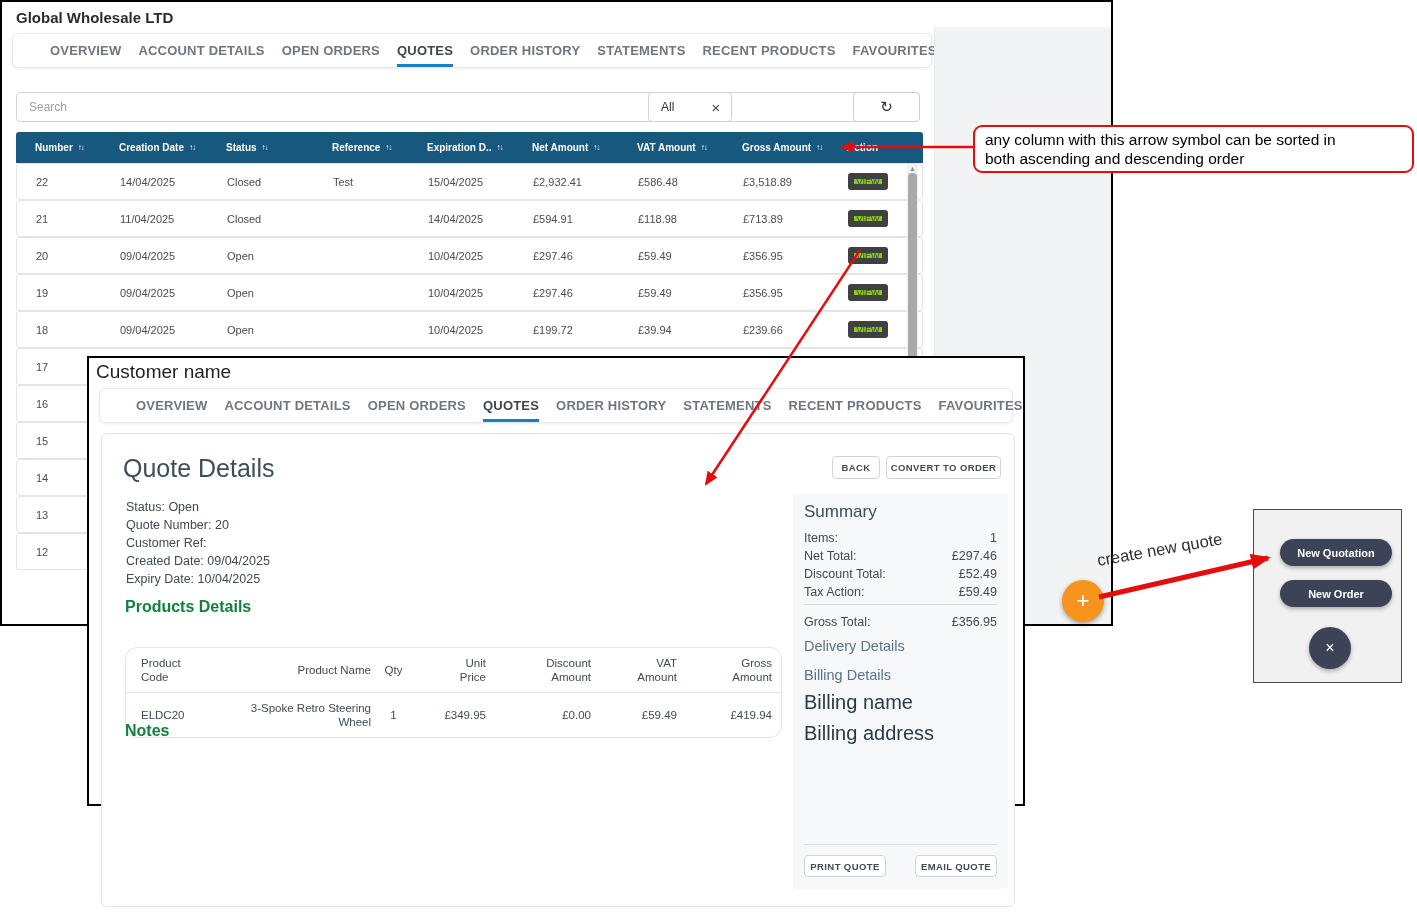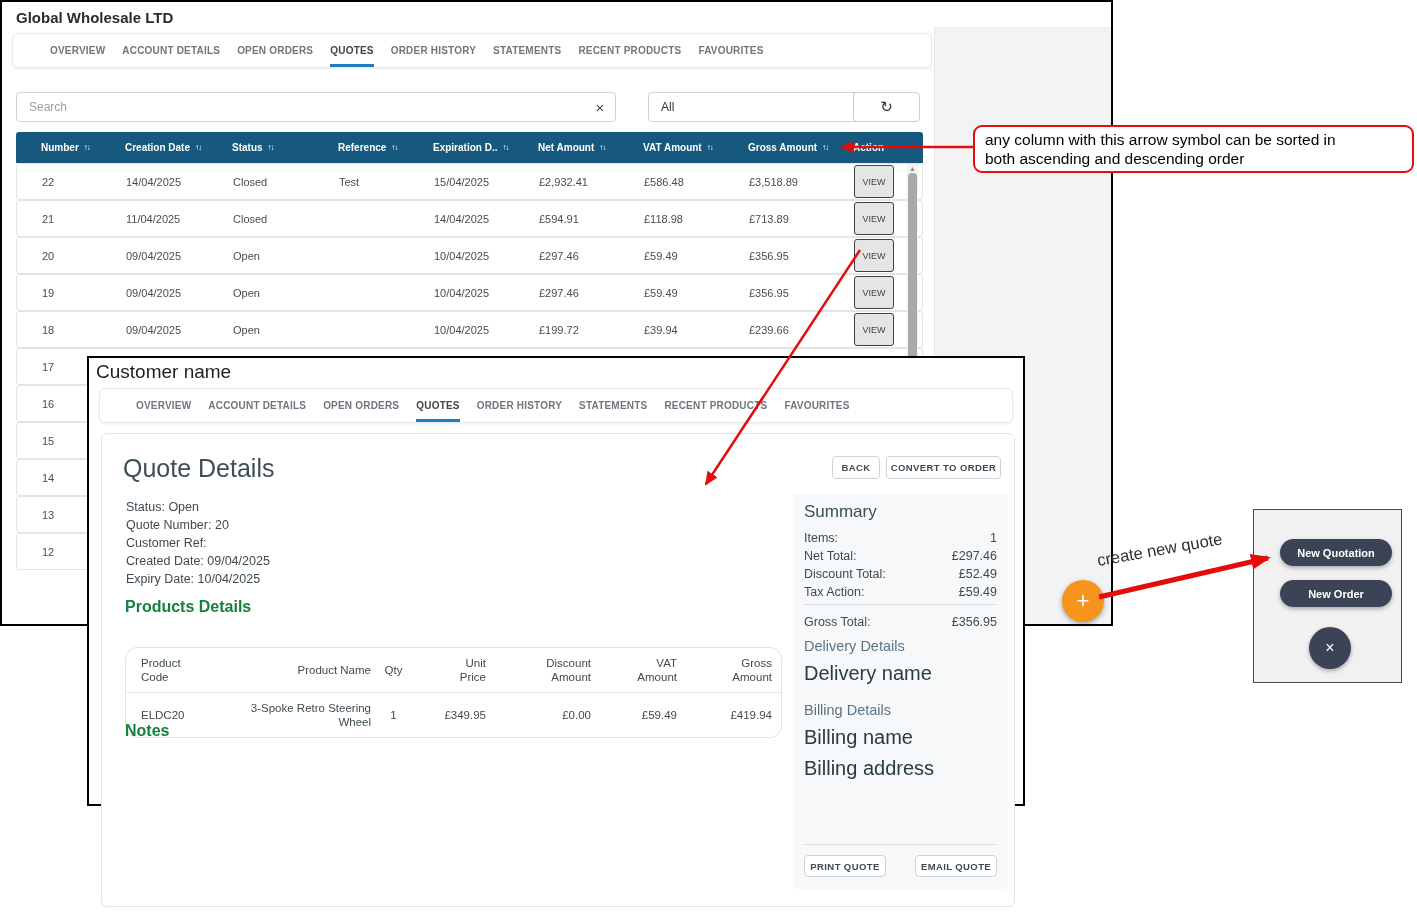--- a/index.html
+++ b/index.html
@@ -12,47 +12,47 @@
   .window{position:absolute;background:#fff;border:2px solid #000;}
   #main-window{left:0;top:0;width:1113px;height:626px;z-index:1;}
   #overlay-window{left:87px;top:356px;width:938px;height:450px;z-index:5;}
   .win-title{position:absolute;left:14px;top:7px;font-size:15px;font-weight:600;color:#2b2b2b;}
   #overlay-window .win-title{left:7px;top:3px;font-size:19px;font-weight:400;color:#1f1f1f;}
 
   .tabbar{position:absolute;background:#fff;border:1px solid #e9e9ec;border-radius:6px;
           box-shadow:0 1px 3px rgba(0,0,0,.07);display:flex;align-items:stretch;gap:17px;}
   #main-tabbar{left:10px;top:31px;width:920px;height:35px;padding-left:37px;}
   #overlay-tabbar{left:10px;top:30px;width:914px;height:35px;padding-left:36px;}
-  .tab{display:flex;align-items:center;font-size:10px;font-weight:600;letter-spacing:.2px;
+  .tab{display:flex;align-items:center;font-size:13px;font-weight:600;letter-spacing:.2px;
        color:#70767f;border-bottom:3px solid transparent;padding-top:2px;cursor:pointer;white-space:nowrap;justify-content:flex-end;}
   .tab.active{color:#3f454d;border-bottom-color:var(--tab-blue);}
 
-  .search-box{position:absolute;left:14px;top:90px;width:600px;height:30px;border:1px solid #ced4da;
+  .search-box{position:absolute;left:14px;top:90px;width:716px;height:30px;border:1px solid #ced4da;
               border-radius:4px;background:#fff;display:flex;align-items:center;}
   .search-box input{flex:1;border:none;outline:none;font-size:12px;padding:0 12px;color:#333;background:transparent;}
   .search-box input::placeholder{color:#9aa0a6;}
   .clear-x{width:30px;text-align:center;font-size:15px;color:#444;cursor:pointer;}
   .select-box{position:absolute;left:622px;top:90px;width:221px;height:30px;border:1px solid #ced4da;
               border-radius:4px;display:flex;align-items:center;justify-content:space-between;
               padding:0 10px 0 12px;font-size:12px;color:#333;cursor:pointer;margin-left:24px;}
   .select-caret{font-size:10px;color:#666;}
   .refresh-btn{position:absolute;left:851px;top:90px;width:67px;height:30px;border:1px solid #c9ced4;
                border-radius:4px;background:#fff;display:flex;align-items:center;justify-content:center;
                font-size:15px;color:#333;cursor:pointer;}
 
   .table{position:absolute;left:14px;top:130px;width:907px;}
   .tgrid{display:grid;grid-template-columns:84px 107px 106px 95px 105px 105px 105px 105px 1fr;
-         align-items:center;padding-left:25px;}
+         align-items:center;padding-left:19px;}
   .thead{background:var(--header-blue);color:#fff;height:31px;border-radius:3px 3px 0 0;
          font-size:10px;font-weight:700;}
   .thead .hcell{display:flex;align-items:center;gap:5px;cursor:pointer;}
   .sort-icon{display:none;font-size:8px;letter-spacing:-1px;font-weight:400;}
   .sort-icon.v{display:inline;}
   .trow{height:37px;background:#fff;border:1px solid #e2e4e9;border-radius:3px;font-size:11px;color:#4b4b4b;}
-  .view-btn{width:40px;height:33px;border:1px solid #404040;border-radius:3px;background:#e5e5e5;
+  .view-btn{width:40px;height:17px;border:6px solid #404040;border-radius:3px;background:#84cc16;
             font-size:9px;color:#444;display:flex;align-items:center;justify-content:center;cursor:pointer;}
   .view-btn:empty{display:none;}
 
   .scrollbar{position:absolute;left:905px;top:162px;width:11px;height:412px;background:#f1f2f4;}
   .scroll-up{position:absolute;top:1px;left:0;width:11px;text-align:center;font-size:7px;color:#8b8b8b;}
   .scroll-thumb{position:absolute;top:9px;left:1px;width:9px;height:186px;background:#a9a9ab;border-radius:4px;cursor:pointer;}
 
   .gray-strip{position:absolute;left:932px;top:25px;width:177px;height:597px;background:#f2f3f5;border-left:1px solid #e4e6ea;}
 
   .fab{position:absolute;left:1060px;top:578px;width:42px;height:42px;border-radius:50%;
@@ -483,21 +483,20 @@
           </div>
 
           <div class="sum-row total">
             <span>Gross Total:</span>
             <span>£356.95</span>
           </div>
         </div>
 
       <div class="addr-heading">Delivery Details</div>
       <div class="addr-big">
-        <div>Delivery name</div>
       </div>
 
       <div class="addr-heading">Billing Details</div>
       <div class="addr-big">
         <div>Billing name</div>
         <div>Billing address</div>
       </div>
 
       <div class="panel-divider"></div>
       <div class="panel-btns">

